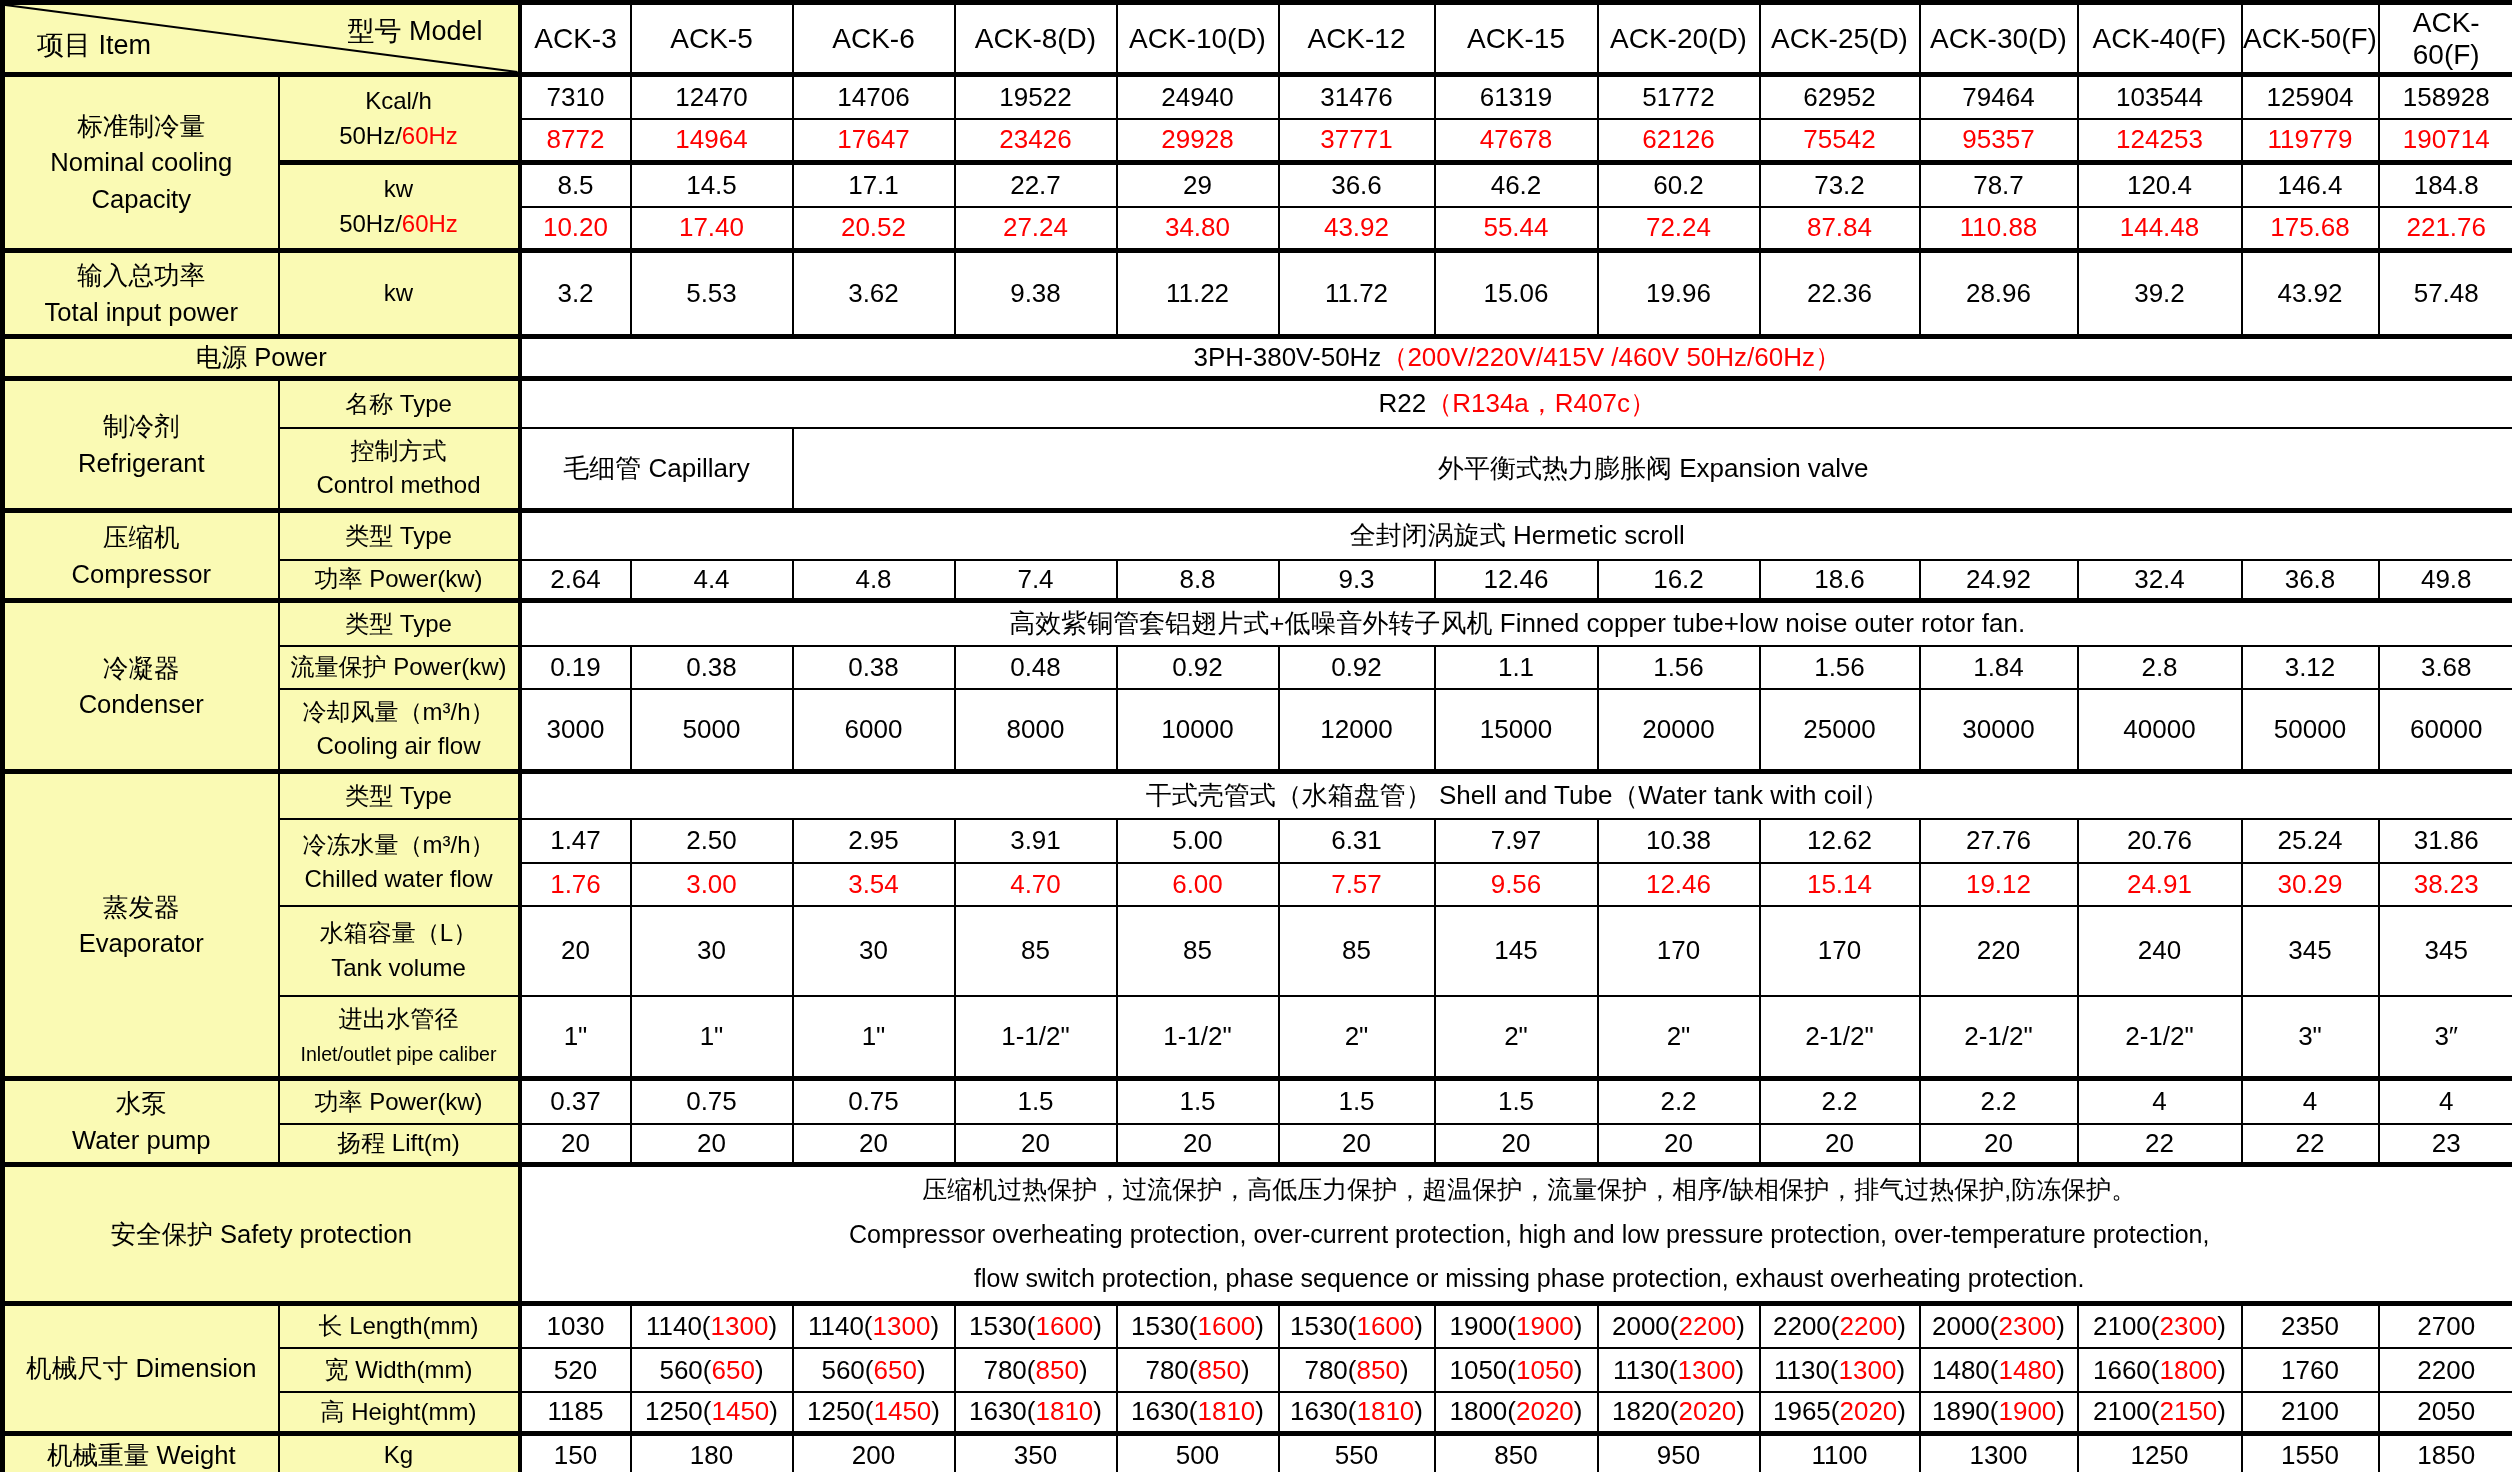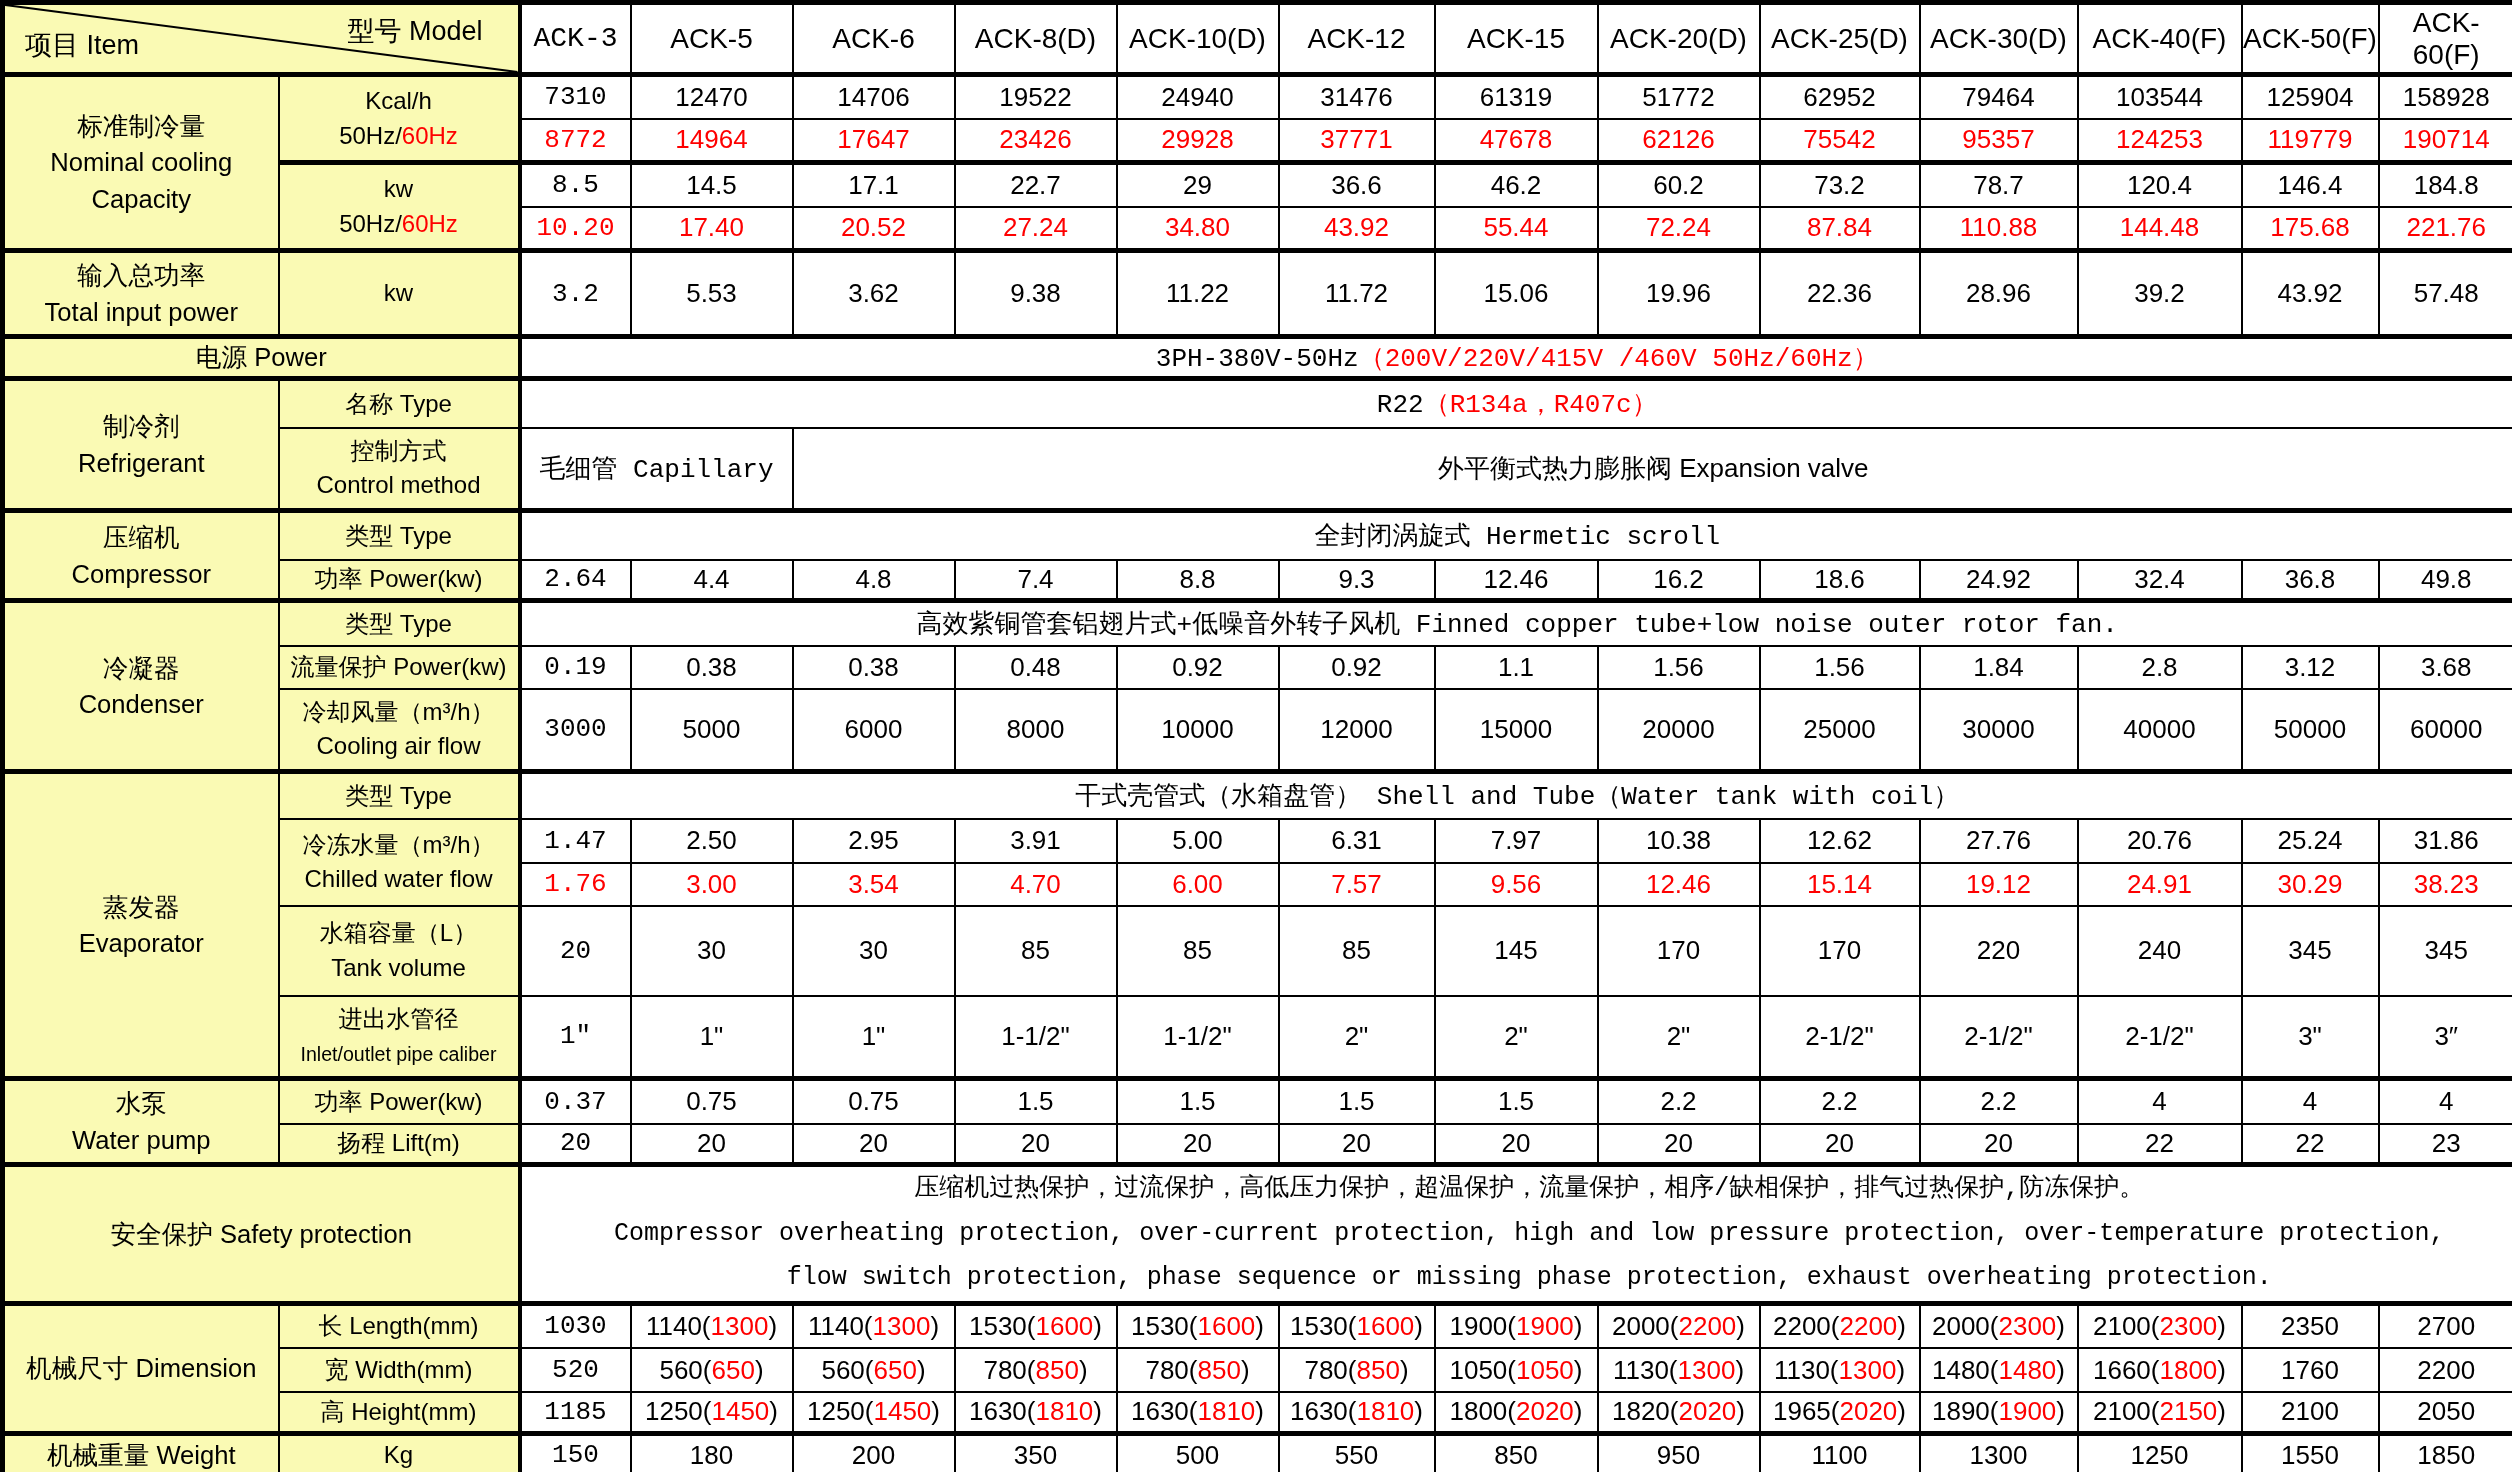--- a/index.html
+++ b/index.html
@@ -1,35 +1,35 @@
 <!DOCTYPE html>
 <html style="font-size:12px"><head>
 <meta charset="utf-8">
 <style>
   html,body{margin:0;padding:0;background:#ffffff;}
   body{width:2512px;font-family:"Liberation Sans","DejaVu Sans",sans-serif;color:#000;}
   table{border-collapse:collapse;table-layout:fixed;width:2512px;border:5.3px solid #000;box-sizing:border-box;}
   td,th{border:2.3px solid #000;padding:0;text-align:center;vertical-align:middle;font-weight:400;}
   .bb{border-bottom-width:5.3px;}
-  .dl{border-left-width:4.5px;font-family:Liberation Mono, monospace;}
+  .dl{border-left-width:4.5px;}
   .item,.sub,.diag{background:#fafab4;}
   .model,.data{background:#ffffff;}
   .model{font-size:28px;}
   .data{font-size:26px;}
   .item{font-size:25.6px;}
   .sub{font-size:24px;}
   .ln{display:block;line-height:1.42;}
   .red{color:#fe0000;}
   .small-en{font-size:19.6px;}
   .safety{font-size:25px;}
   .safety .ln{line-height:1.78;padding-left:24px;}
   .diag{position:relative;}
   .diag svg{position:absolute;left:0;top:0;width:100%;height:100%;}
   .diag .model-label{position:absolute;top:7.5px;right:35px;font-size:27px;}
-  .diag .item-label{position:absolute;bottom:9px;left:20px;font-size:27px;}
+  .diag .item-label{position:absolute;bottom:9px;left:32px;font-size:27px;}
 </style>
 </head>
 <body>
 
 <table>
   <colgroup>
     <col style="width:276px">
       <col style="width:241px">
     <col style="width:111px">
       <col style="width:162px">

